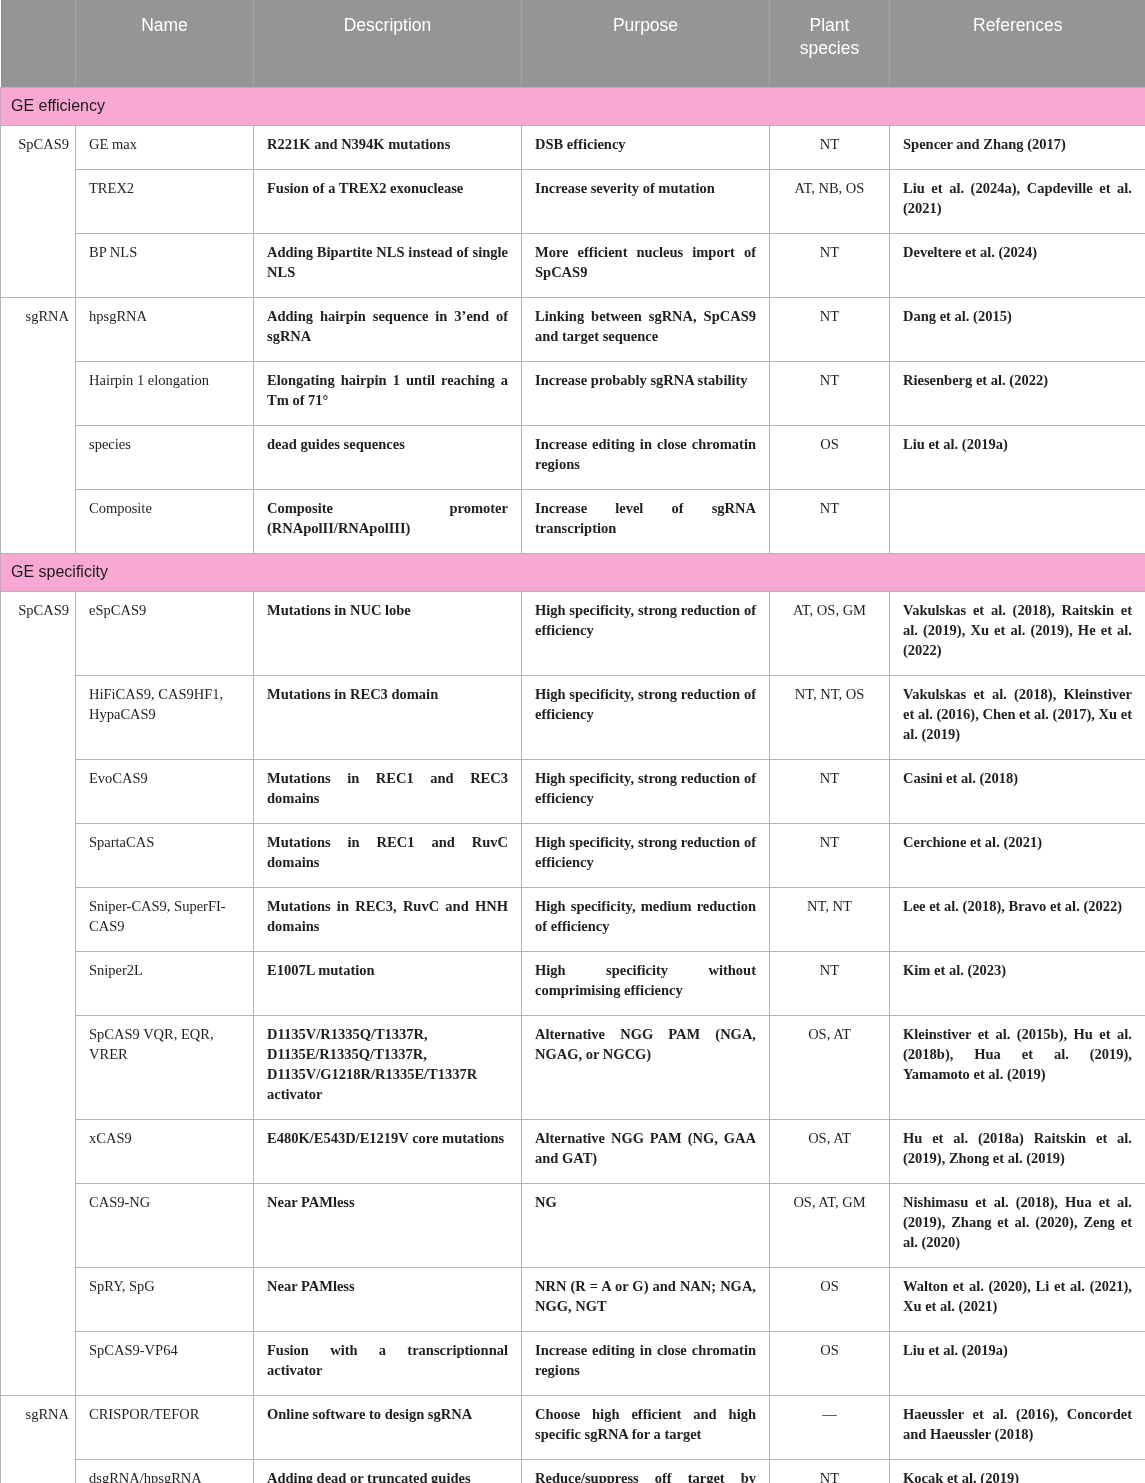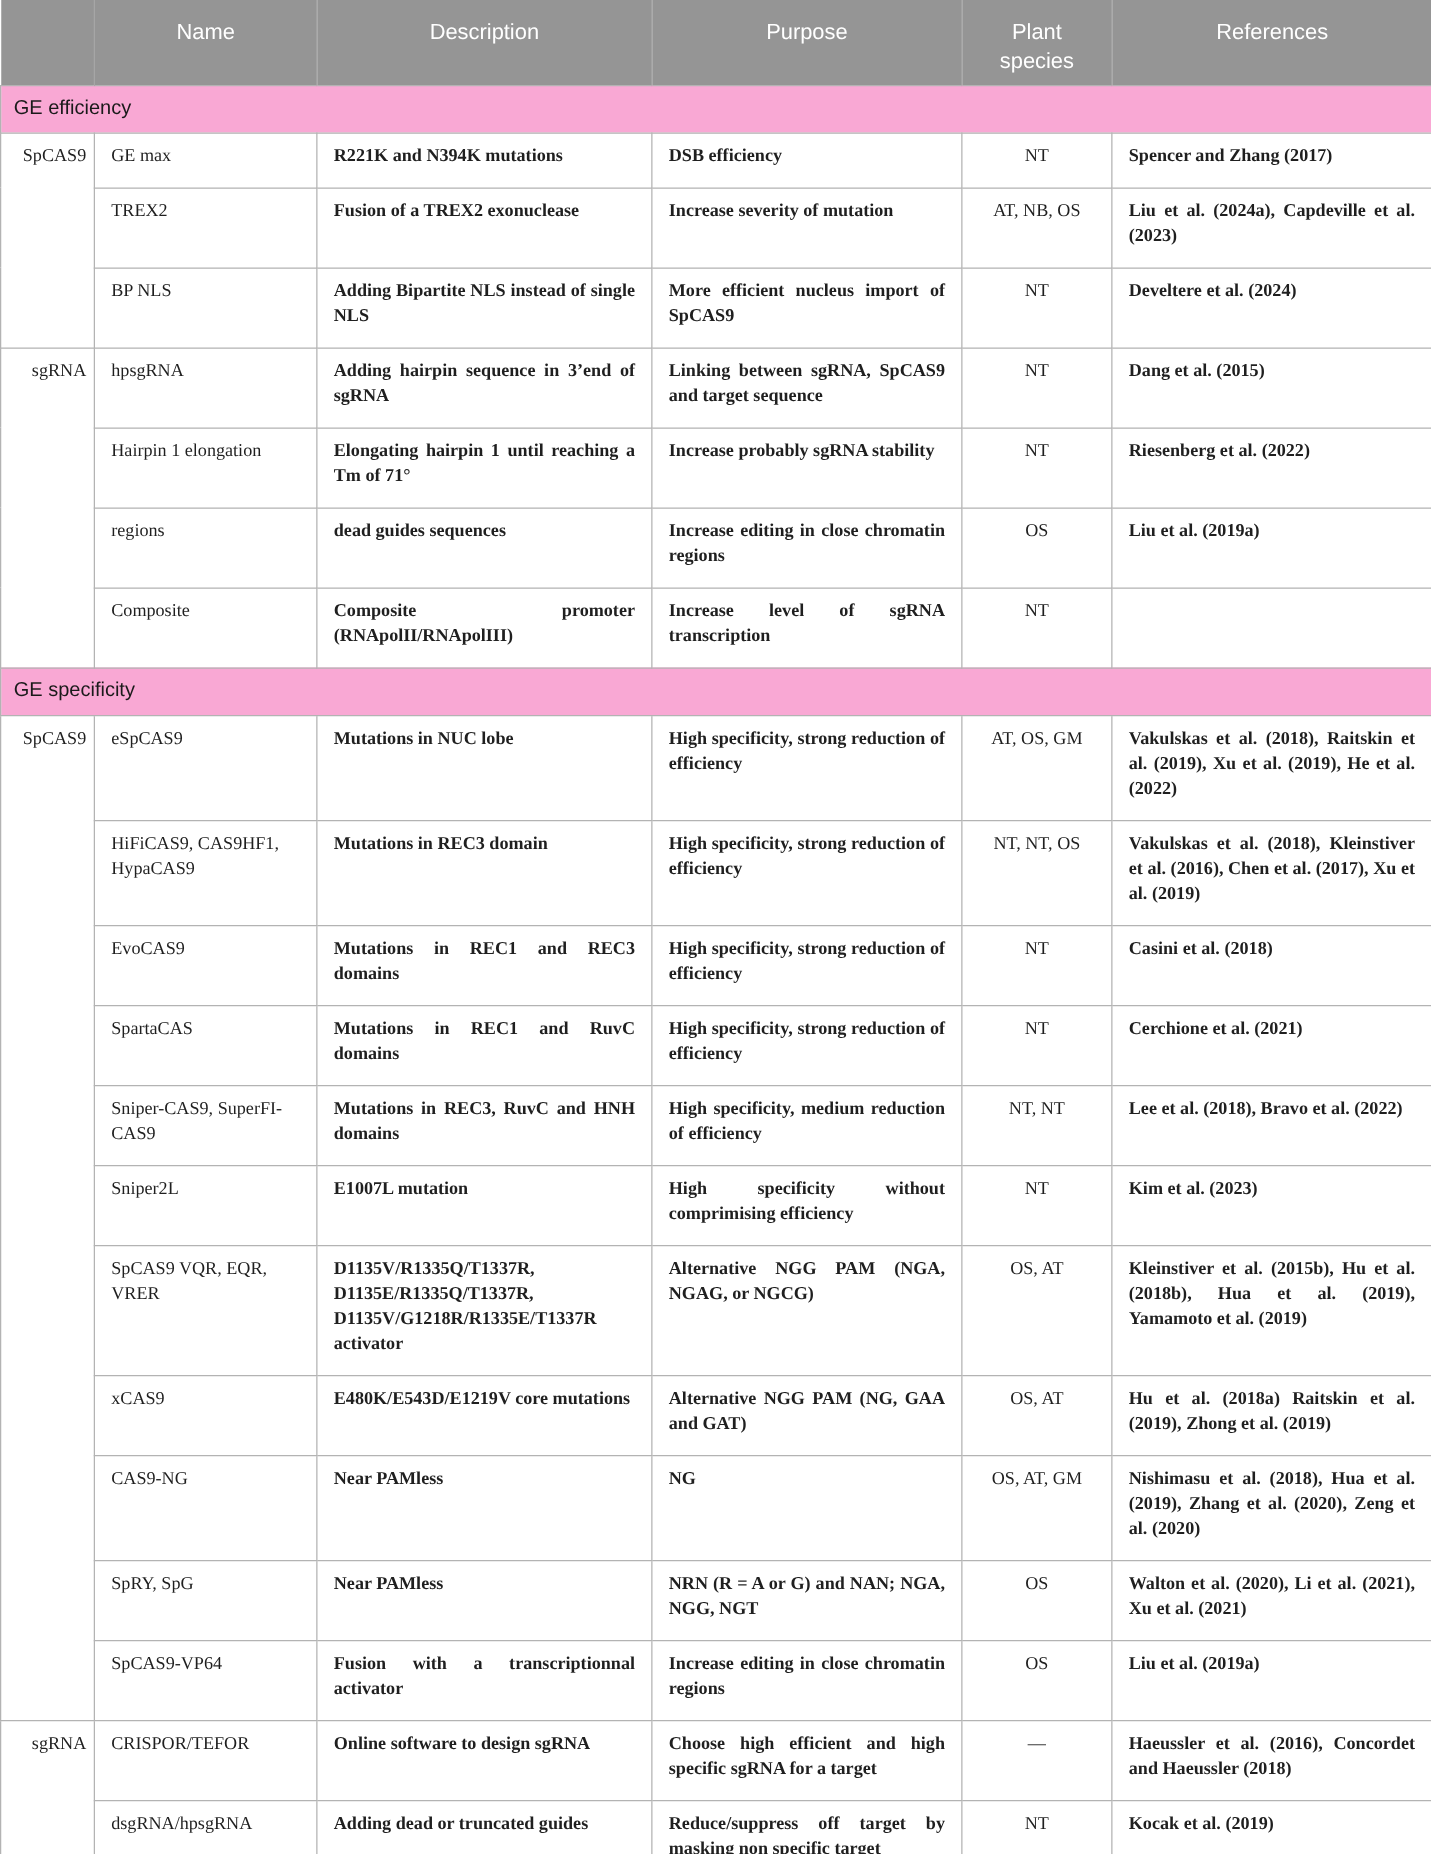--- a/index.html
+++ b/index.html
@@ -21,21 +21,21 @@
   thead th {
     background: #959595;
     color: #ffffff;
     font-family: "Liberation Sans", sans-serif;
     font-weight: 400;
     font-size: 17.5px;
     line-height: 1.32;
     text-align: center;
     vertical-align: top;
     box-sizing: border-box;
-    height: 68px;
+    height: 87px;
     padding: 14px 8px 0 8px;
     border-left: 1px solid #a6a6a6;
   }
   thead th:first-child { border-left: none; }
   thead th.th-species { padding: 14px 20px 0 20px; }
   
   tr.section-row td {
     background: #f9a8d4;
     font-family: "Liberation Sans", sans-serif;
     font-size: 16px;
@@ -99,21 +99,21 @@
         <td class="cell-description">R221K and N394K mutations</td>
         <td class="cell-purpose">DSB efficiency</td>
         <td class="cell-species">NT</td>
         <td class="cell-references">Spencer and Zhang (2017)</td>
       </tr>
       <tr>
         <td class="cell-name">TREX2</td>
         <td class="cell-description">Fusion of a TREX2 exonuclease</td>
         <td class="cell-purpose">Increase severity of mutation</td>
         <td class="cell-species">AT, NB, OS</td>
-        <td class="cell-references">Liu et al. (2024a), Capdeville et al. (2023)</td>
+        <td class="cell-references">Liu et al. (2024a), Capdeville et al. (2021)</td>
       </tr>
       <tr>
         <td class="cell-name">BP NLS</td>
         <td class="cell-description">Adding Bipartite NLS instead of single NLS</td>
         <td class="cell-purpose">More efficient nucleus import of SpCAS9</td>
         <td class="cell-species">NT</td>
         <td class="cell-references">Develtere et al. (2024)</td>
       </tr>
       <tr>
         <td class="group-cell" rowspan="4">sgRNA</td>
@@ -124,21 +124,21 @@
         <td class="cell-references">Dang et al. (2015)</td>
       </tr>
       <tr>
         <td class="cell-name">Hairpin 1 elongation</td>
         <td class="cell-description">Elongating hairpin 1 until reaching a Tm of 71°</td>
         <td class="cell-purpose">Increase probably sgRNA stability</td>
         <td class="cell-species">NT</td>
         <td class="cell-references">Riesenberg et al. (2022)</td>
       </tr>
       <tr>
-        <td class="cell-name">regions</td>
+        <td class="cell-name">species</td>
         <td class="cell-description">dead guides sequences</td>
         <td class="cell-purpose">Increase editing in close chromatin regions</td>
         <td class="cell-species">OS</td>
         <td class="cell-references">Liu et al. (2019a)</td>
       </tr>
       <tr>
         <td class="cell-name">Composite</td>
         <td class="cell-description">Composite promoter (RNApolII/RNApolIII)</td>
         <td class="cell-purpose">Increase level of sgRNA transcription</td>
         <td class="cell-species">NT</td>

